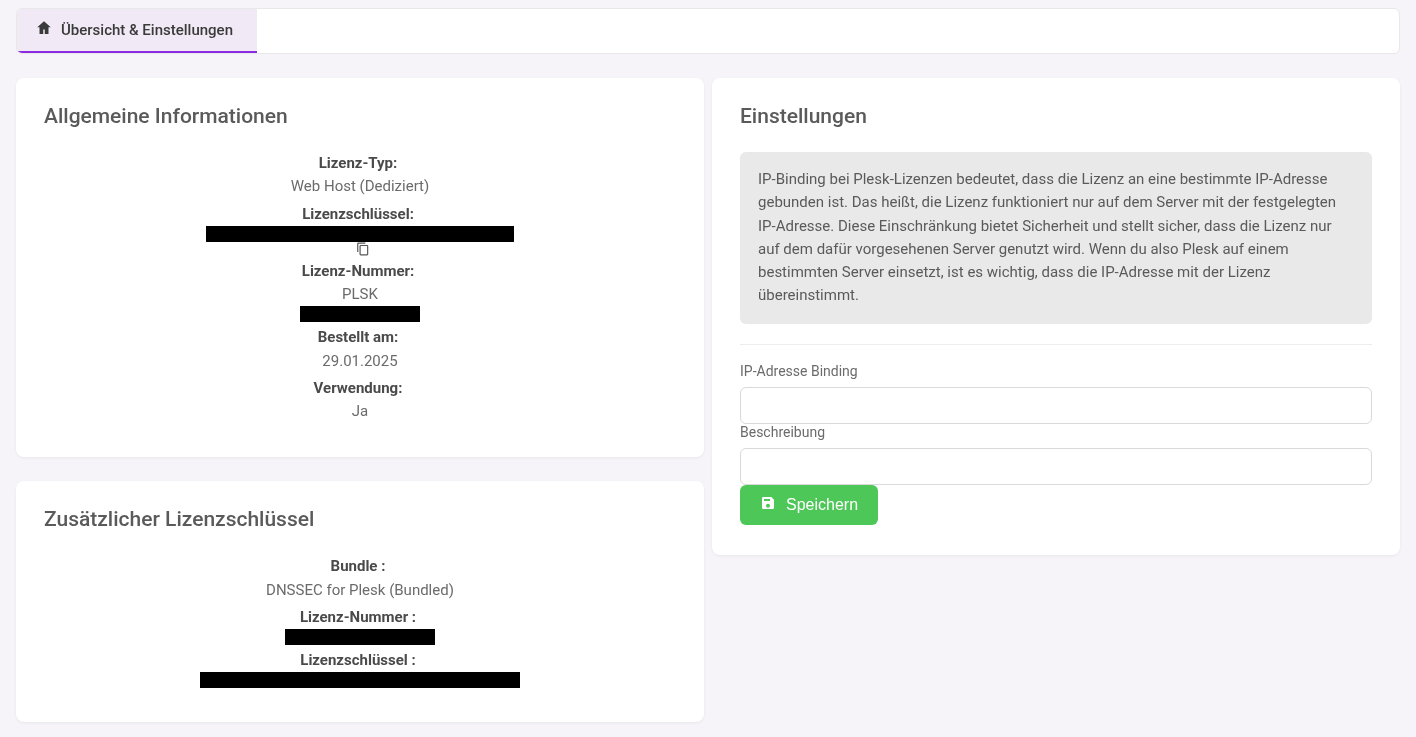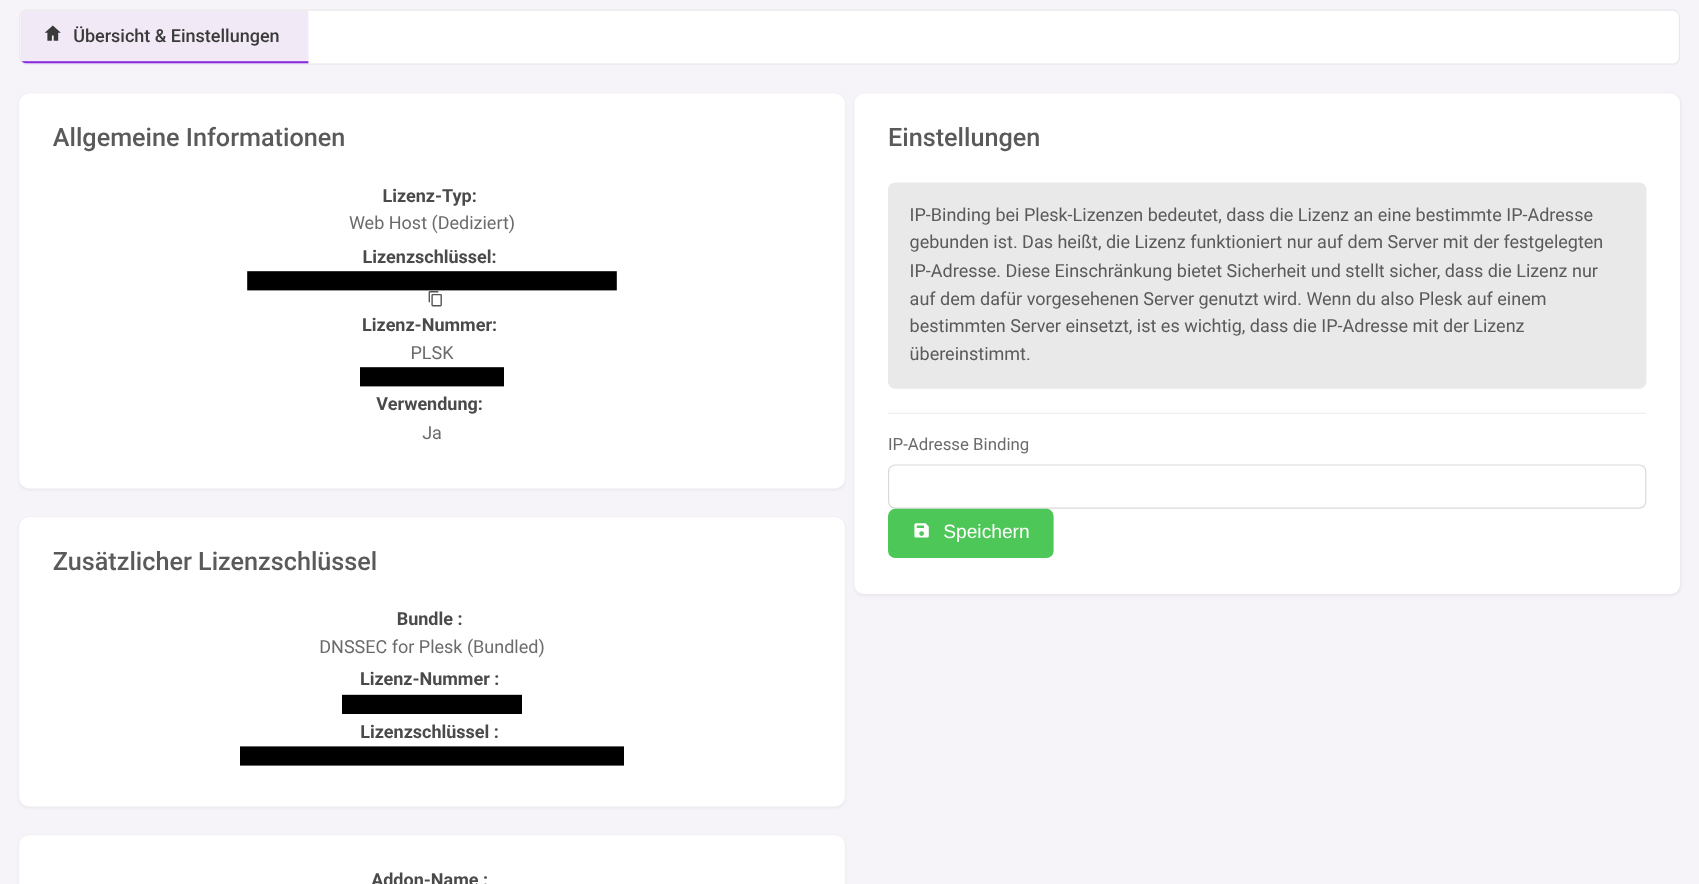--- a/index.html
+++ b/index.html
@@ -151,20 +151,24 @@
               <path d="M16 1H4a2 2 0 0 0-2 2v14h2V3h12V1zm3 4H8a2 2 0 0 0-2 2v14a2 2 0 0 0 2 2h11a2 2 0 0 0 2-2V7a2 2 0 0 0-2-2zm0 16H8V7h11v14z"></path>
             </svg>
         </span>
       </div>
       <div class="info-row">
         <b>Lizenz-Nummer:</b>
         <span>PLSK</span>
         <span class="redacted" style="width:120px;"></span>
       </div>
       <div class="info-row">
+        <b>Bestellt am:</b>
+        <span>29.01.2025</span>
+      </div>
+      <div class="info-row">
         <b>Verwendung:</b>
         <span>Ja</span>
       </div>
     </div>
 
     <div class="card">
       <h2>Zusätzlicher Lizenzschlüssel</h2>
       <div class="info-row">
         <b>Bundle :</b>
         <span>DNSSEC for Plesk (Bundled)</span>
@@ -192,20 +196,24 @@
     <div class="card">
       <h2>Einstellungen</h2>
       <div class="info-box">IP-Binding bei Plesk-Lizenzen bedeutet, dass die Lizenz an eine bestimmte IP-Adresse gebunden ist. Das heißt, die Lizenz funktioniert nur auf dem Server mit der festgelegten IP-Adresse. Diese Einschränkung bietet Sicherheit und stellt sicher, dass die Lizenz nur auf dem dafür vorgesehenen Server genutzt wird. Wenn du also Plesk auf einem bestimmten Server einsetzt, ist es wichtig, dass die IP-Adresse mit der Lizenz übereinstimmt.</div>
       <div class="divider"></div>
 
       <div class="form-group">
         <label class="form-label">IP-Adresse Binding</label>
         <input type="text" class="form-input" value="" style="">
       </div>
 
+      <div class="form-group">
+        <label class="form-label">Beschreibung</label>
+        <input type="text" class="form-input" value="" style="">
+      </div>
 
       <button class="btn-save">
         <span>
           <svg viewBox="0 0 24 24">
               <path d="M17 3H5a2 2 0 0 0-2 2v14a2 2 0 0 0 2 2h14a2 2 0 0 0 2-2V7l-4-4zM12 19a3 3 0 1 1 0-6 3 3 0 0 1 0 6zm3-10H6V6h9v3z"></path>
             </svg>
         </span>
         <span>Speichern</span>
       </button>
     </div>

